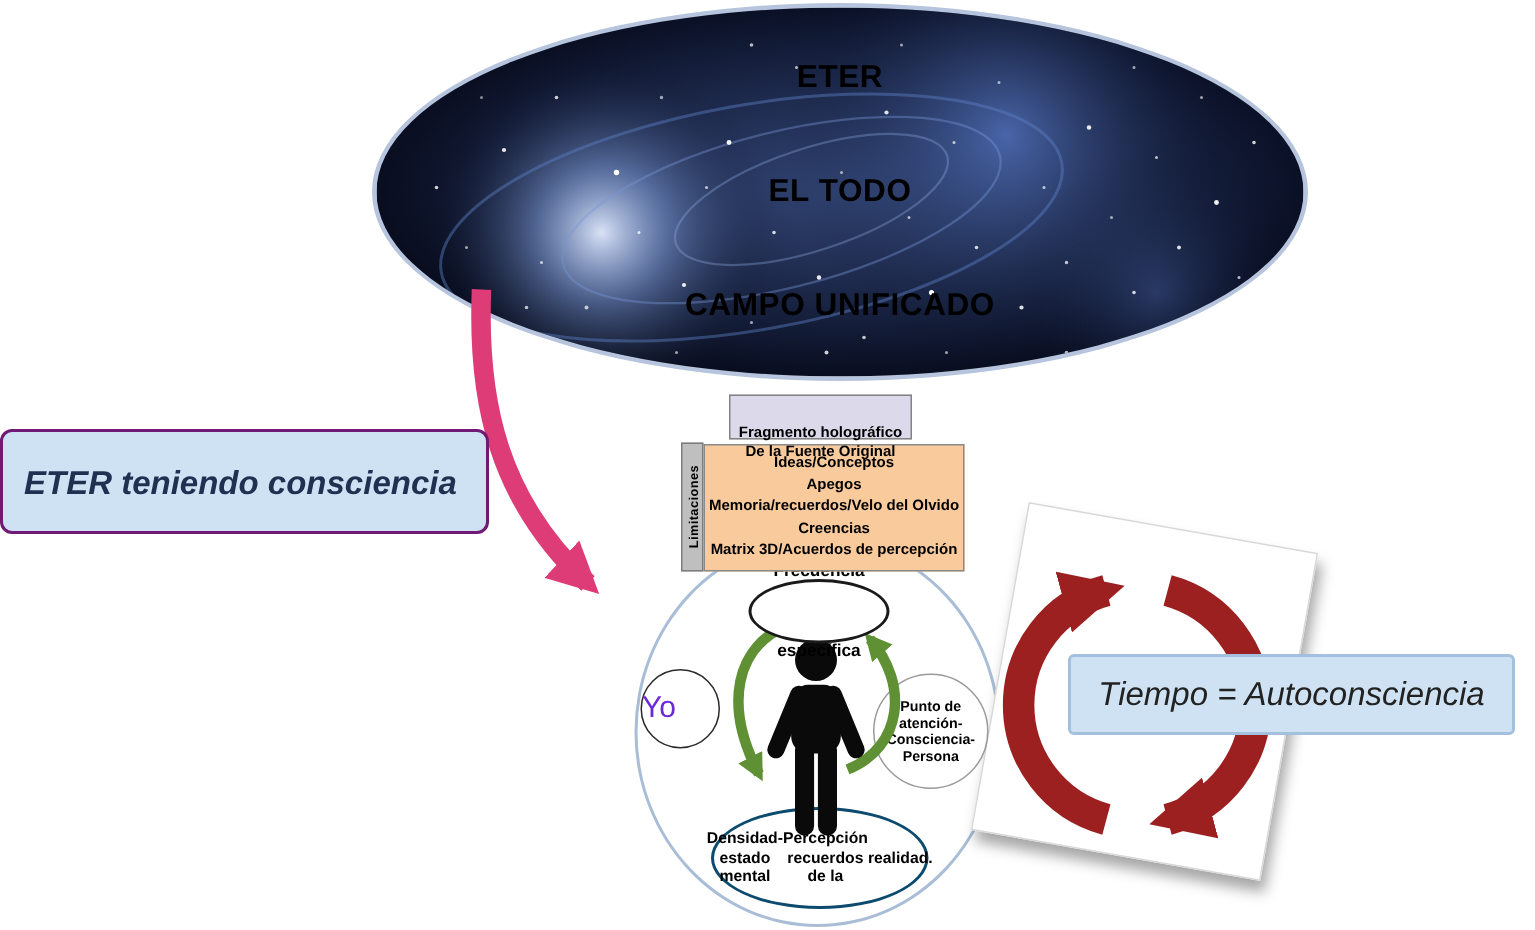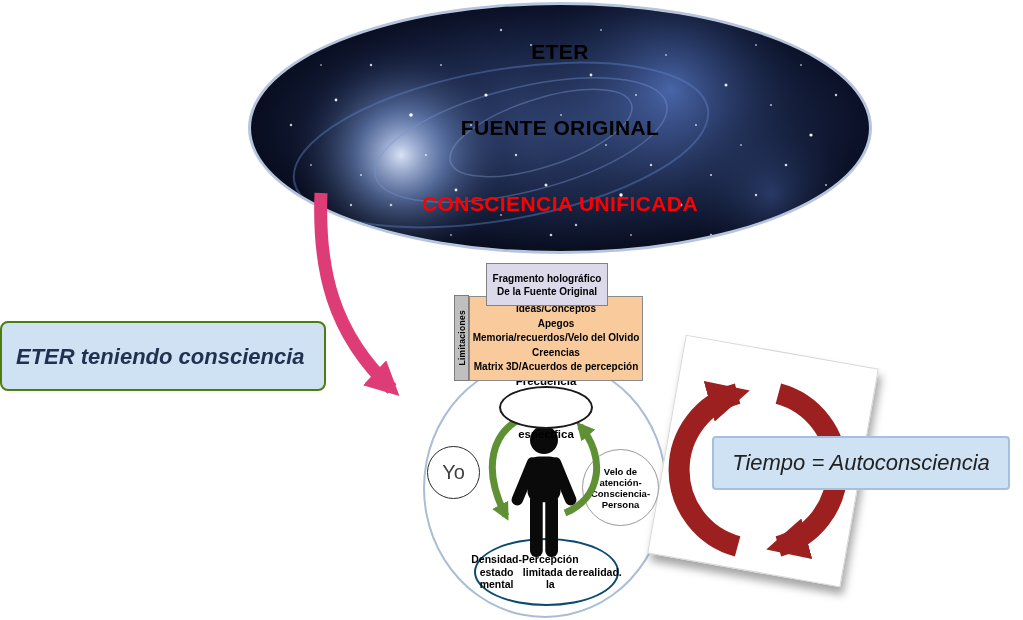--- a/index.html
+++ b/index.html
@@ -28,33 +28,33 @@
     letter-spacing:.4px;text-align:center;z-index:2;gap:44px;
   }
   .cosmic-text .hl{color:#ff0000;}
 
   
   .pink-arrow{left:290px;top:183px;z-index:11;}
 
   
   .eter-callout{
     left:0;top:286px;width:326px;height:70px;
-    background:#cfe2f3;border:2px solid #4d7c0f;border-radius:8px;
+    background:#cfe2f3;border:2px solid #701a75;border-radius:8px;
     display:flex;flex-direction:column;justify-content:center;
     padding-left:14px;z-index:11;
-    font-weight:bold;font-style:italic;font-size:22px;line-height:29px;color:#1f3050;margin-top:35px;
+    font-weight:bold;font-style:italic;font-size:22px;line-height:29px;color:#1f3050;
   }
   .eter-callout .l2{padding-left:10px;}
 
   
   .fragment-box{
-    left:486px;top:263px;width:122px;height:43px;
+    left:486px;top:263px;width:122px;height:30px;
     background:#dcd9ea;border:1px solid #828282;
     font-weight:bold;font-size:10px;line-height:13px;text-align:center;
-    padding-top:8px;color:#000;z-index:9;
+    padding-top:18px;color:#000;z-index:9;
   }
 
   
   .limit-tab{
     left:454px;top:295px;width:15px;height:86px;
     background:#bfbfbf;border:1px solid #7d7d7d;
     display:flex;align-items:center;justify-content:center;z-index:9;
   }
   .limit-tab span{
     writing-mode:vertical-rl;transform:rotate(180deg);
@@ -94,22 +94,22 @@
     left:499px;top:386px;width:94px;height:43px;border-radius:50%;
     background:#fff;border:2px solid #1a1a1a;
     display:flex;flex-direction:column;align-items:center;justify-content:center;
     font-weight:bold;font-size:11.5px;line-height:13px;color:#000;z-index:8;gap:40px;
   }
   .person{left:504px;top:426px;z-index:7;}
   .green-arrows{left:468px;top:398px;z-index:6;}
   .yo-circle{
     left:427px;top:446px;width:53px;height:53px;border-radius:50%;
     background:#fff;border:1.5px solid #2b2b2b;
-    display:flex;align-items:center;justify-content:center;
-    font-size:20px;color:#404040;z-index:7;
+    display:flex;align-items:center;
+    font-size:20px;color:#6d28d9;z-index:7;
   }
   .attention-circle{
     left:582px;top:449px;width:77px;height:77px;border-radius:50%;
     background:#fff;border:1px solid #9a9a9a;
     display:flex;flex-direction:column;align-items:center;justify-content:center;
     font-weight:bold;font-size:9.5px;line-height:11px;color:#000;text-align:center;z-index:6;
   }
   .density-ellipse{
     left:474px;top:538px;width:145px;height:68px;border-radius:50%;
     background:#fff;border:2px solid #0c4a6e;
@@ -133,26 +133,26 @@
   <path d="M 87.6 194.3 A 79 79 0 0 1 87.6 41.7" fill="none" stroke="#9c2020" stroke-width="21" marker-end="url(#redhead)"></path>
   <path d="M 128.4 41.7 A 79 79 0 0 1 128.4 194.3" fill="none" stroke="#9c2020" stroke-width="21" marker-end="url(#redhead)"></path>
 </svg>
 
 <div class="abs tiempo-box">
   <span>Tiempo = Autoconsciencia</span>
 </div>
 
 <div class="abs density-ellipse">
   <div>Densidad-estado mental</div>
-  <div>Percepción limitada de la</div>
+  <div>Percepción recuerdos de la</div>
   <div>realidad.</div>
 </div>
 
 <div class="abs attention-circle">
-  <div>Velo de</div>
+  <div>Punto de</div>
   <div>atención-</div>
   <div>Consciencia-</div>
   <div>Persona</div>
 </div>
 
 <svg class="abs green-arrows" width="170" height="145" viewBox="0 0 170 145">
   <defs>
     <marker id="greenhead" viewBox="0 0 10 10" refX="7" refY="5" markerUnits="userSpaceOnUse" markerWidth="18" markerHeight="18" orient="auto">
       <path d="M0,0 L10,5 L0,10 Z" fill="#5f9134"></path>
     </marker>
@@ -262,22 +262,22 @@
         <circle cx="300" cy="230" r="1.3" opacity=".8"></circle>
       <circle cx="200" cy="230" r="1" opacity=".6"></circle>
         <circle cx="100" cy="200" r="1.2" opacity=".7"></circle>
       <circle cx="70" cy="60" r="1" opacity=".5"></circle>
         <circle cx="250" cy="25" r="1.2" opacity=".7"></circle>
       <circle cx="350" cy="25" r="1" opacity=".6"></circle>
     </g>
   </svg>
   <div class="cosmic-text">
     <div>ETER</div>
-    <div>FUENTE ORIGINAL</div>
-    <div class="hl">CONSCIENCIA UNIFICADA</div>
+    <div>EL TODO</div>
+    <div>CAMPO UNIFICADO</div>
   </div>
 </div>
 
 <svg class="abs pink-arrow" width="140" height="235" viewBox="0 0 140 235">
   <defs>
     <marker id="pinkhead" viewBox="0 0 10 10" refX="7" refY="5" markerUnits="userSpaceOnUse" markerWidth="34" markerHeight="34" orient="auto">
       <path d="M0,0 L10,5 L0,10 Z" fill="#dd3c77"></path>
     </marker>
   </defs>
   <path d="M 31 10 C 28 85, 42 150, 102 206" fill="none" stroke="#dd3c77" stroke-width="13" marker-end="url(#pinkhead)"></path>

